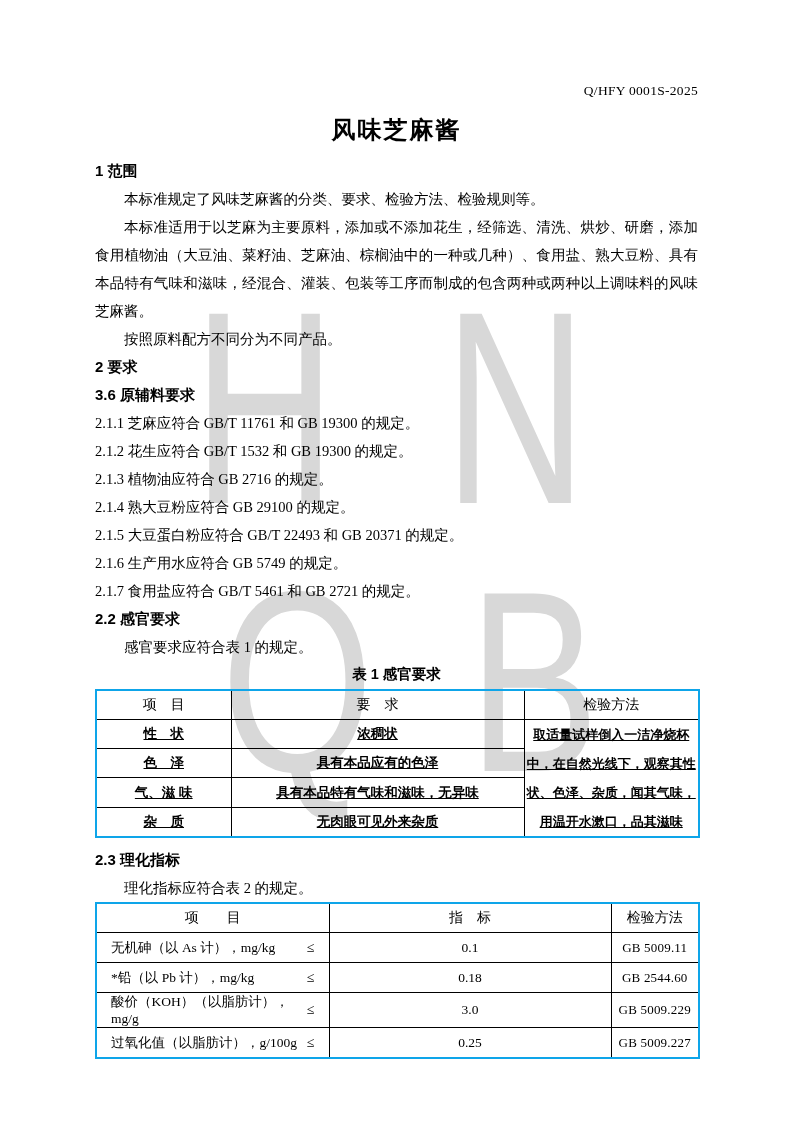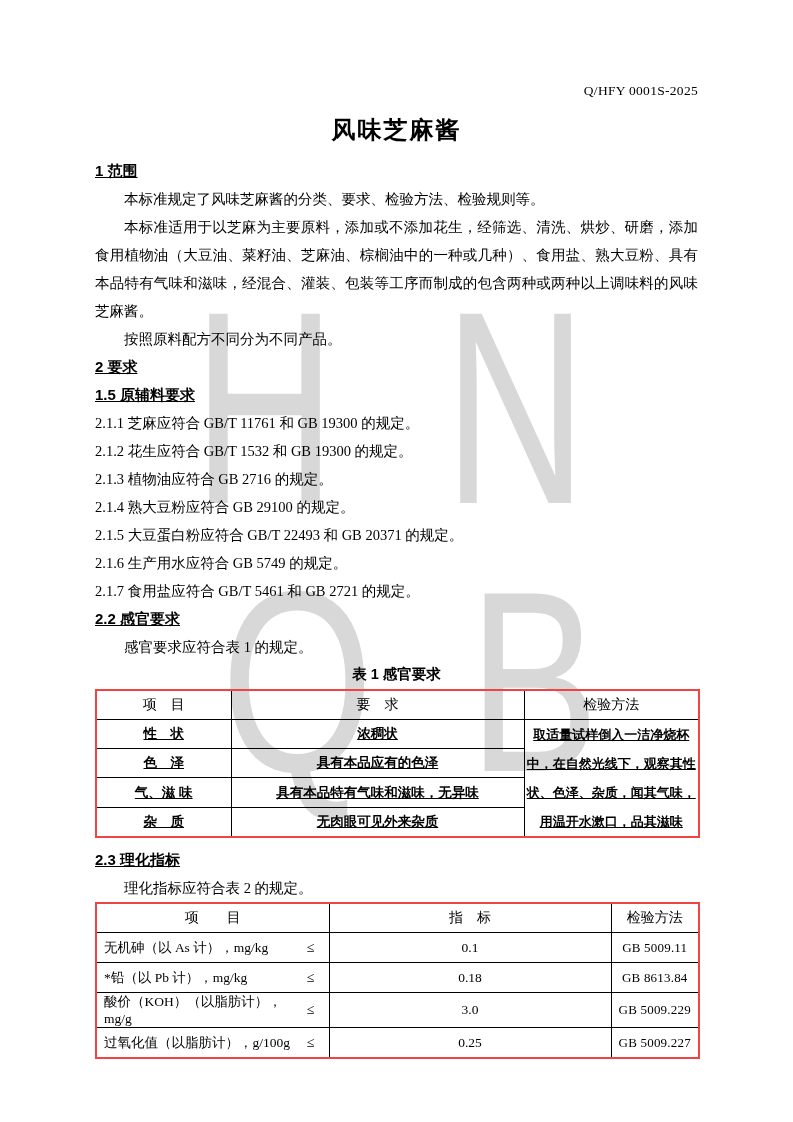--- a/index.html
+++ b/index.html
@@ -40,21 +40,20 @@
     font-weight:700;
     font-size:24px;
     letter-spacing:2px;
     line-height:26px;
   }
   .h-sec {
     font-family:"Liberation Sans", sans-serif;
     font-weight:700;
     font-size:15px;
     line-height:28px;
-    text-decoration:underline;
   }
   .h1-sec { margin-top:14px; }
   .para {
     font-size:14.5px;
     line-height:28px;
     text-indent:2em;
     text-align:justify;
     margin:0;
   }
   .clause {
@@ -66,21 +65,21 @@
     text-align:center;
     font-family:"Liberation Sans", sans-serif;
     font-weight:700;
     font-size:14.5px;
     line-height:22px;
     margin-top:2px;
     margin-bottom:4px;
   }
   table.std {
     border-collapse:collapse;
-    border:2px solid #ef4444;
+    border:2px solid #0ea5e9;
     width:603px;
     table-layout:fixed;
     background:transparent;
   }
   table.std th, table.std td {
     border:1px solid #000;
     padding:0;
     text-align:center;
     vertical-align:middle;
   }
@@ -103,21 +102,21 @@
     line-height:29px;
     text-align:center;
     white-space:nowrap;
   }
   .t2 td { height:29px; font-size:13.5px; }
   .t2 .item-cell { text-align:left; }
   .t2 .item-flex {
     display:flex;
     justify-content:space-between;
     align-items:center;
-    padding:0 14px 0 7px;
+    padding:0 14px 0 14px;
   }
   .t2 .op { font-size:14px; }
   .t2 .method { font-size:13px; letter-spacing:0.2px; }
   .sp8 { height:8px; }
 </style>
 </head>
 <body>
 
 <div class="page">
 
@@ -129,21 +128,21 @@
     <div class="doc-code">Q/HFY 0001S-2025</div>
 
     <div class="title">风味芝麻酱</div>
 
     <div class="h-sec h1-sec">1 范围</div>
     <p class="para">本标准规定了风味芝麻酱的分类、要求、检验方法、检验规则等。</p>
     <p class="para">本标准适用于以芝麻为主要原料，添加或不添加花生，经筛选、清洗、烘炒、研磨，添加食用植物油（大豆油、菜籽油、芝麻油、棕榈油中的一种或几种）、食用盐、熟大豆粉、具有本品特有气味和滋味，经混合、灌装、包装等工序而制成的包含两种或两种以上调味料的风味芝麻酱。</p>
     <p class="para">按照原料配方不同分为不同产品。</p>
 
     <div class="h-sec">2 要求</div>
-    <div class="h-sec">1.5 原辅料要求</div>
+    <div class="h-sec">3.6 原辅料要求</div>
 
     <p class="clause">2.1.1 芝麻应符合 GB/T 11761 和 GB 19300 的规定。</p>
     <p class="clause">2.1.2 花生应符合 GB/T 1532 和 GB 19300 的规定。</p>
     <p class="clause">2.1.3 植物油应符合 GB 2716 的规定。</p>
     <p class="clause">2.1.4 熟大豆粉应符合 GB 29100 的规定。</p>
     <p class="clause">2.1.5 大豆蛋白粉应符合 GB/T 22493 和 GB 20371 的规定。</p>
     <p class="clause">2.1.6 生产用水应符合 GB 5749 的规定。</p>
     <p class="clause">2.1.7 食用盐应符合 GB/T 5461 和 GB 2721 的规定。</p>
 
     <div class="h-sec">2.2 感官要求</div>
@@ -217,21 +216,21 @@
         <td class="method">GB 5009.11</td>
       </tr>
       <tr>
         <td class="item-cell">
           <div class="item-flex">
             <span>*铅（以 Pb 计），mg/kg</span>
             <span class="op">≤</span>
           </div>
         </td>
         <td>0.18</td>
-        <td class="method">GB 8613.84</td>
+        <td class="method">GB 2544.60</td>
       </tr>
       <tr>
         <td class="item-cell">
           <div class="item-flex">
             <span>酸价（KOH）（以脂肪计），mg/g</span>
             <span class="op">≤</span>
           </div>
         </td>
         <td>3.0</td>
         <td class="method">GB 5009.229</td>

